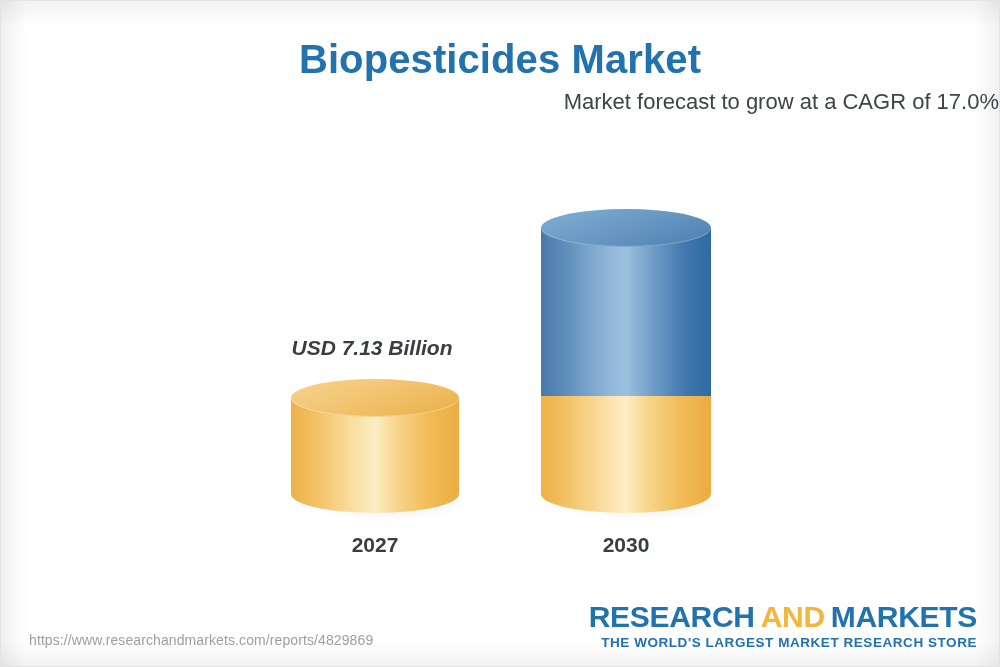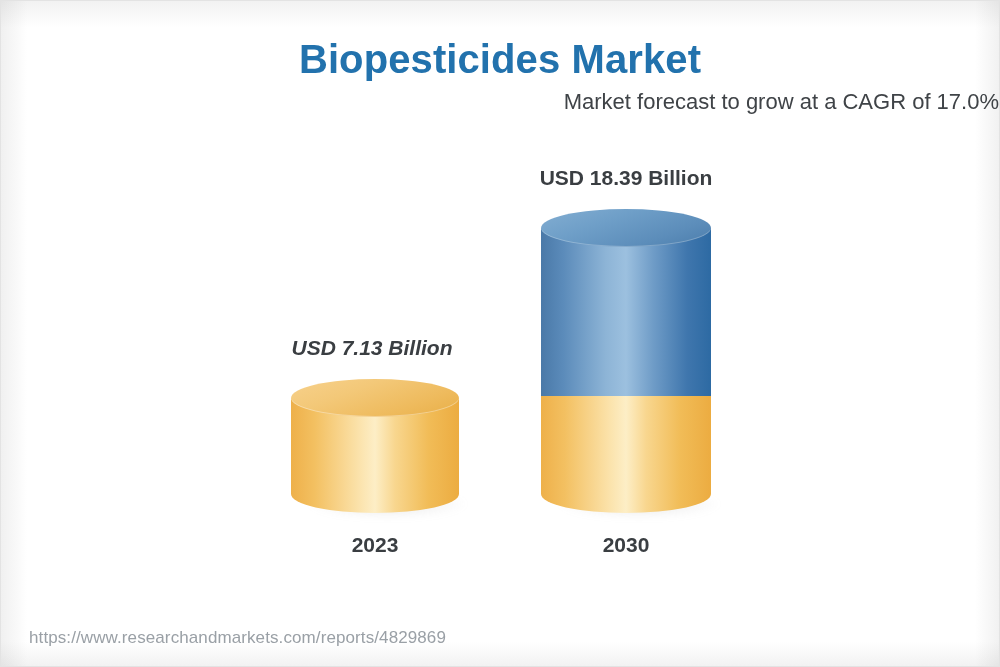--- a/index.html
+++ b/index.html
@@ -147,21 +147,21 @@
   .top-blue {
     background: linear-gradient(160deg, #83aed2 0%, #6f9fc8 35%, #5c8dba 72%, #4a7cab 100%);
     box-shadow: inset 0 -1px 0 rgba(255,255,255,0.25);
   }
 
   
   #footer-url {
     position: absolute;
     left: 28px;
     bottom: 18px;
-    font-size: 17px;
+    font-size: 14px;
     color: #9aa0a6;
     letter-spacing: 0.1px;
     text-align: center;
   }
   #logo {
     position: absolute;
     right: 22px;
     bottom: 16px;
     text-align: right;
   }
@@ -195,36 +195,39 @@
 
     <div class="value-label" style="left:251px; top:335px; width:240px;font-style:italic;">USD 7.13 Billion</div>
 
     <div class="cylinder" id="bar-2024" style="left:290px; top:378px; width:168px; height:134px;">
       <div class="cyl-shadow"></div>
       <div class="cyl-bottom fill-yellow"></div>
       <div class="cyl-body fill-yellow"></div>
       <div class="cyl-top top-yellow"></div>
     </div>
 
-    <div class="cat-label" style="left:254px; top:532px; width:240px;">2023</div>
-
-    <div class="value-label" style="left:505px; top:165px; width:240px;">USD 18.39 Billion</div>
+    <div class="cat-label" style="left:254px; top:532px; width:240px;">2027</div>
+
 
     <div class="cylinder" id="bar-2030" style="left:540px; top:208px; width:170px; height:304px;">
       <div class="cyl-shadow"></div>
 
       <div style="position:absolute; left:0; right:0; top:187px; bottom:0;">
         <div class="cyl-bottom fill-yellow"></div>
         <div style="position:absolute; left:0; right:0; top:0; bottom:19px;" class="fill-yellow"></div>
       </div>
 
       <div class="cyl-body fill-blue" style="top:19px; bottom:117px;"></div>
 
       <div class="cyl-top top-blue"></div>
     </div>
 
     <div class="cat-label" style="left:505px; top:532px; width:240px;">2030</div>
   </div>
 
   <div id="footer-url">https://www.researchandmarkets.com/reports/4829869</div>
 
+  <div id="logo">
+    <div id="logo-main"><span class="logo-blue">RESEARCH</span><span class="logo-gold" style="margin:0 6px;">AND</span><span class="logo-blue">MARKETS</span></div>
+    <div id="logo-tag">THE WORLD'S LARGEST MARKET RESEARCH STORE</div>
+  </div>
 
 </div>
 
 </body></html>

